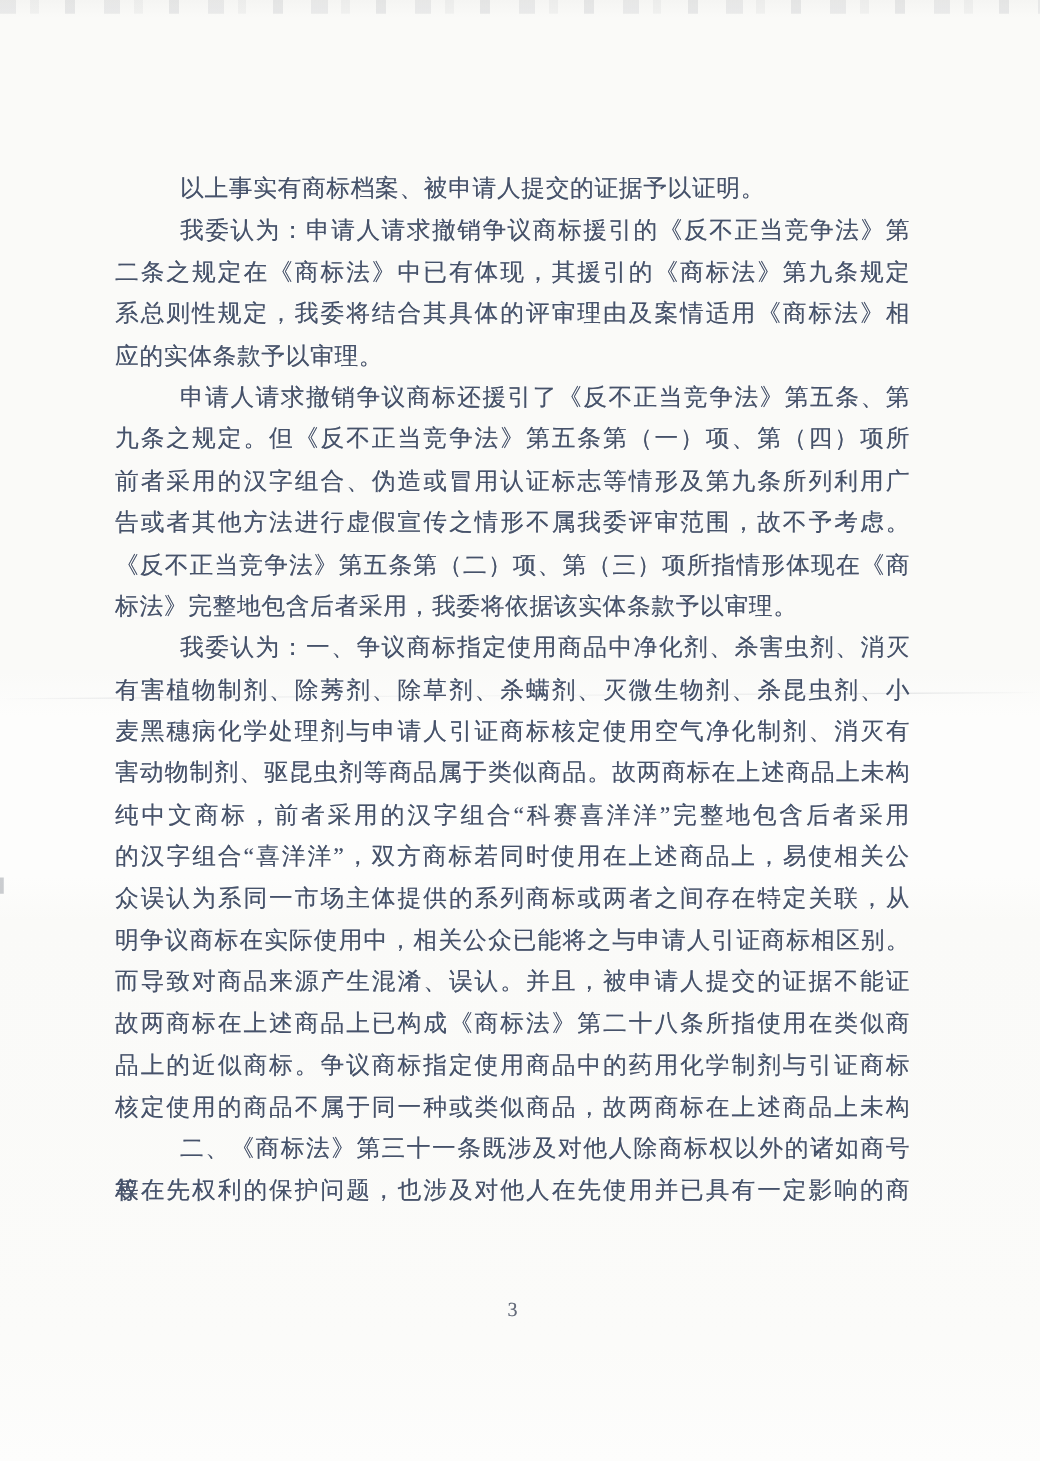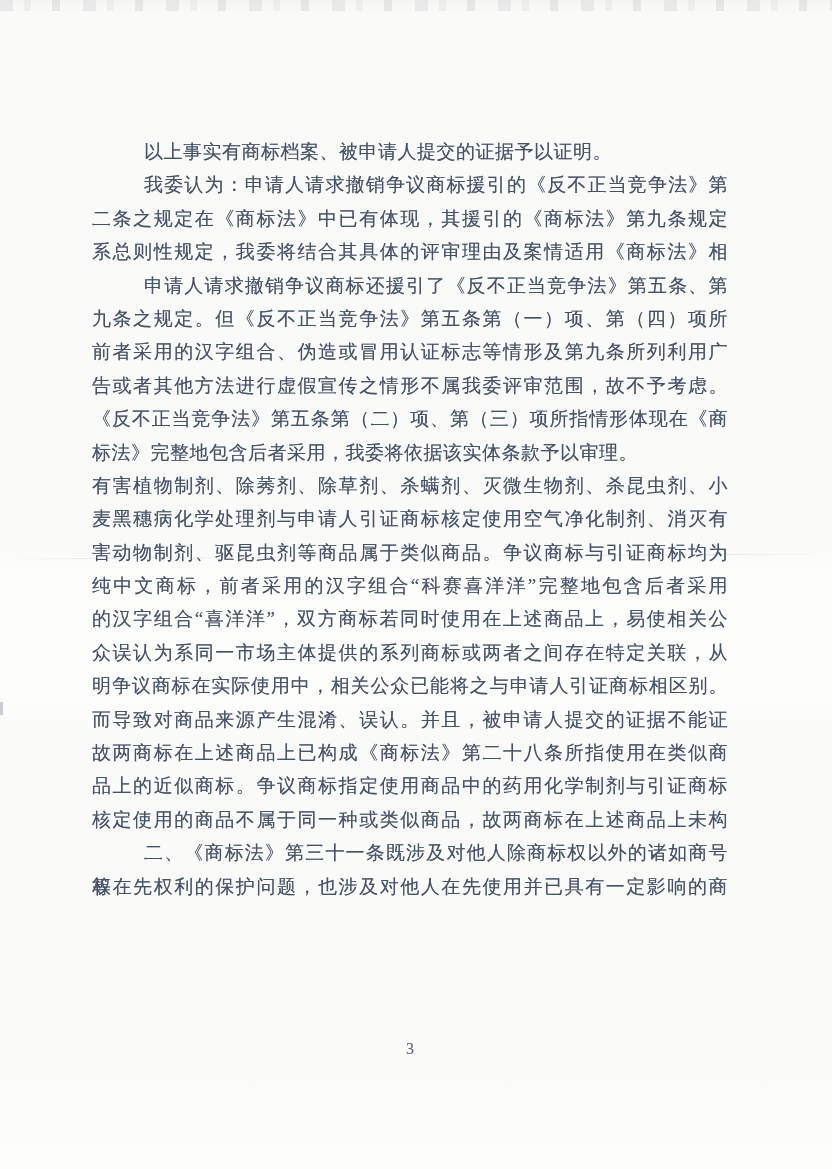--- a/index.html
+++ b/index.html
@@ -95,33 +95,35 @@
 
   <div class="doc-text">
 
   <div class="para">
         <div class="line indent short">以上事实有商标档案、被申请人提交的证据予以证明。</div>
       </div>
       <div class="para">
         <div class="line indent">我委认为：申请人请求撤销争议商标援引的《反不正当竞争法》第</div>
         <div class="line">二条之规定在《商标法》中已有体现，其援引的《商标法》第九条规定</div>
         <div class="line">系总则性规定，我委将结合其具体的评审理由及案情适用《商标法》相</div>
+        <div class="line short">应的实体条款予以审理。</div>
       </div>
       <div class="para">
         <div class="line indent">申请人请求撤销争议商标还援引了《反不正当竞争法》第五条、第</div>
         <div class="line">九条之规定。但《反不正当竞争法》第五条第（一）项、第（四）项所</div>
         <div class="line">前者采用的汉字组合、伪造或冒用认证标志等情形及第九条所列利用广</div>
         <div class="line">告或者其他方法进行虚假宣传之情形不属我委评审范围，故不予考虑。</div>
         <div class="line">《反不正当竞争法》第五条第（二）项、第（三）项所指情形体现在《商</div>
         <div class="line short">标法》完整地包含后者采用，我委将依据该实体条款予以审理。</div>
       </div>
       <div class="para">
+        <div class="line indent">我委认为：一、争议商标指定使用商品中净化剂、杀害虫剂、消灭</div>
         <div class="line">有害植物制剂、除莠剂、除草剂、杀螨剂、灭微生物剂、杀昆虫剂、小</div>
         <div class="line">麦黑穗病化学处理剂与申请人引证商标核定使用空气净化制剂、消灭有</div>
-        <div class="line">害动物制剂、驱昆虫剂等商品属于类似商品。争议商标与引证商标均为</div>
+        <div class="line">害动物制剂、驱昆虫剂等商品属于类似商品。故两商标在上述商品上未构</div>
         <div class="line">纯中文商标，前者采用的汉字组合“科赛喜洋洋”完整地包含后者采用</div>
         <div class="line">的汉字组合“喜洋洋”，双方商标若同时使用在上述商品上，易使相关公</div>
         <div class="line">众误认为系同一市场主体提供的系列商标或两者之间存在特定关联，从</div>
         <div class="line">明争议商标在实际使用中，相关公众已能将之与申请人引证商标相区别。</div>
         <div class="line">而导致对商品来源产生混淆、误认。并且，被申请人提交的证据不能证</div>
         <div class="line">故两商标在上述商品上已构成《商标法》第二十八条所指使用在类似商</div>
         <div class="line">品上的近似商标。争议商标指定使用商品中的药用化学制剂与引证商标</div>
         <div class="line">核定使用的商品不属于同一种或类似商品，故两商标在上述商品上未构</div>
       </div>
       <div class="para">

